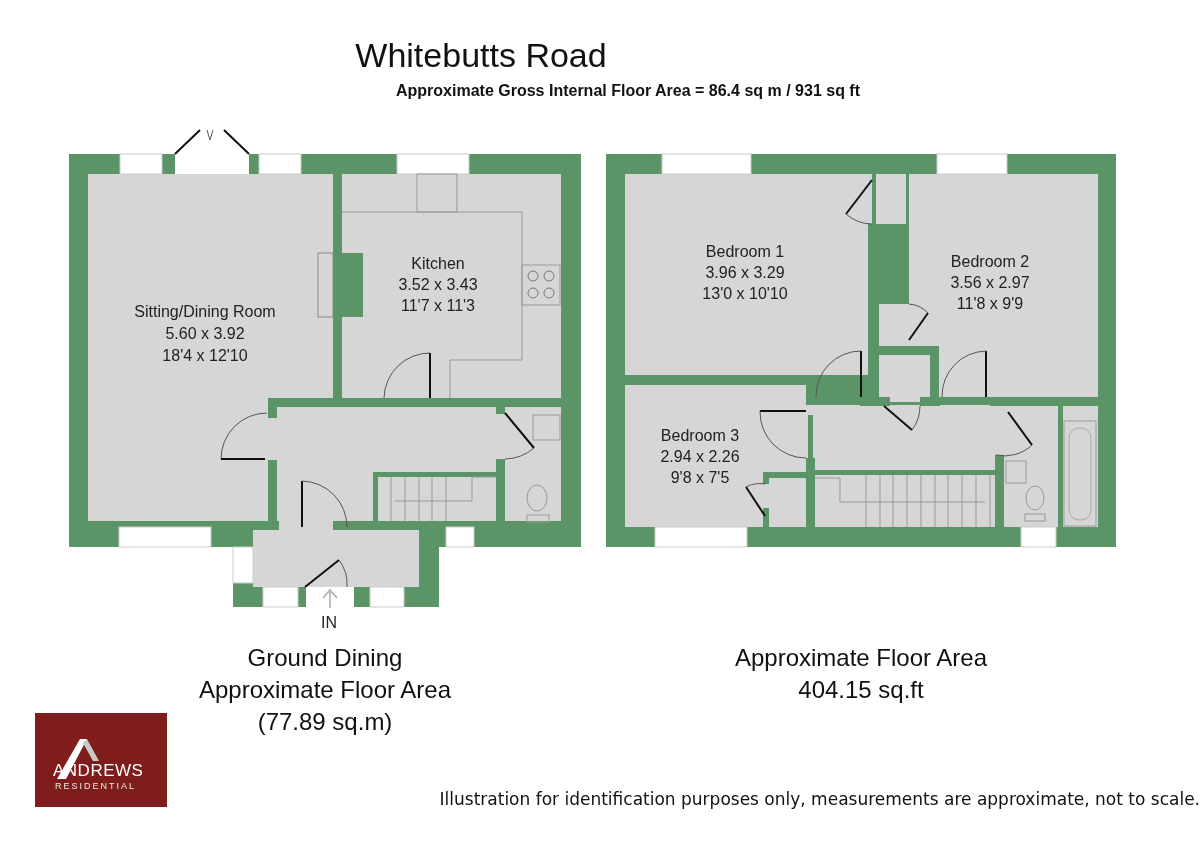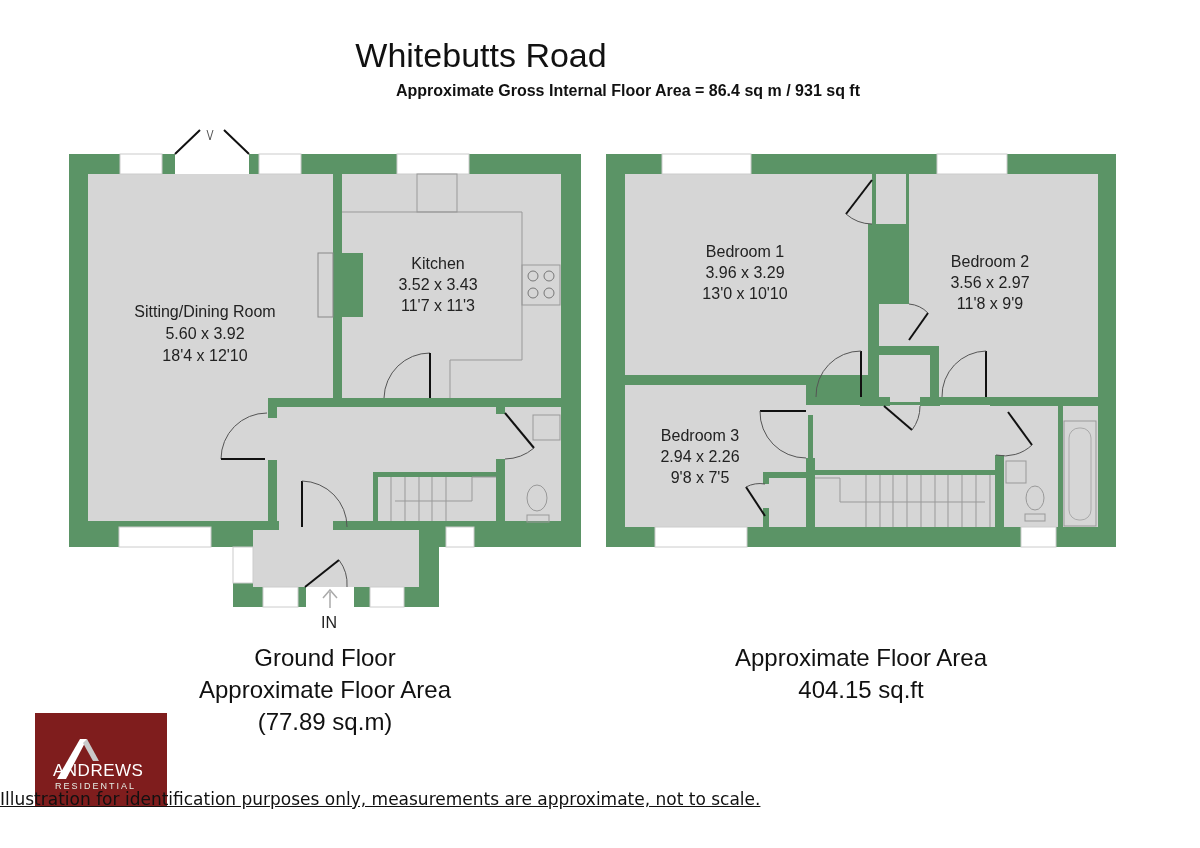--- a/index.html
+++ b/index.html
@@ -5,21 +5,21 @@
   html, body { margin:0; padding:0; background:#ffffff; }
   body { width:1200px; height:848px; position:relative; overflow:hidden; font-family:"Liberation Sans", sans-serif; color:#111; }
   .title { position:absolute; left:0; width:962px; top:36px; text-align:center; font-size:34px; }
   .subtitle { position:absolute; left:0; width:1200px; top:82px; text-align:center; font-size:16px; font-weight:bold;margin-left:28px; }
   svg.plan { position:absolute; left:0; top:0; }
   .room-label { font-family:"Liberation Sans", sans-serif; font-size:16px; fill:#222; text-anchor:middle; }
   .floor-caption { position:absolute; text-align:center; font-size:24px; line-height:32px; }
   .logo { position:absolute; left:35px; top:713px; width:132px; height:94px; background:#7f1d1d; }
   .logo .brand { position:absolute; left:18px; top:48px; color:#fff; font-size:17px; letter-spacing:0.5px; }
   .logo .sub { position:absolute; left:20px; top:68px; color:#e6efe6; font-size:9px; letter-spacing:2px; }
-  .disclaimer { position:absolute; left:0; width:1200px; top:789px; text-align:left; font-size:17px; font-family:"DejaVu Sans", sans-serif;text-decoration:underline; }
+  .disclaimer { position:absolute; left:0; width:1200px; top:789px; text-align:right; font-size:17px; font-family:"DejaVu Sans", sans-serif; }
 </style>
 </head>
 <body>
 
 <div class="title">Whitebutts Road</div>
 <div class="subtitle">Approximate Gross Internal Floor Area = 86.4 sq m / 931 sq ft</div>
 
 <svg class="plan" width="1200" height="848" viewBox="0 0 1200 848">
 
   <g>
@@ -191,21 +191,21 @@
     <text class="room-label" x="700" y="483"><tspan>9'8 x 7'5</tspan></text>
   </g>
 
   <g>
     <path d="M330 608 L330 592 M323 598 L330 590 L337 598" stroke="#aaa" stroke-width="1.5" fill="none"></path>
   </g>
   <text x="329" y="628" class="room-label"><tspan>IN</tspan></text>
 </svg>
 
 <div class="floor-caption" style="left:175px; top:642px; width:300px;">
-  <div>Ground Floor</div>
+  <div>Ground Dining</div>
   <div>Approximate Floor Area</div>
   <div>(77.89 sq.m)</div>
 </div>
 <div class="floor-caption" style="left:711px; top:642px; width:300px;">
   <div>Approximate Floor Area</div>
   <div>404.15 sq.ft</div>
 </div>
 
 <div class="logo">
   <svg width="132" height="94" style="position:absolute;left:0;top:0;">

